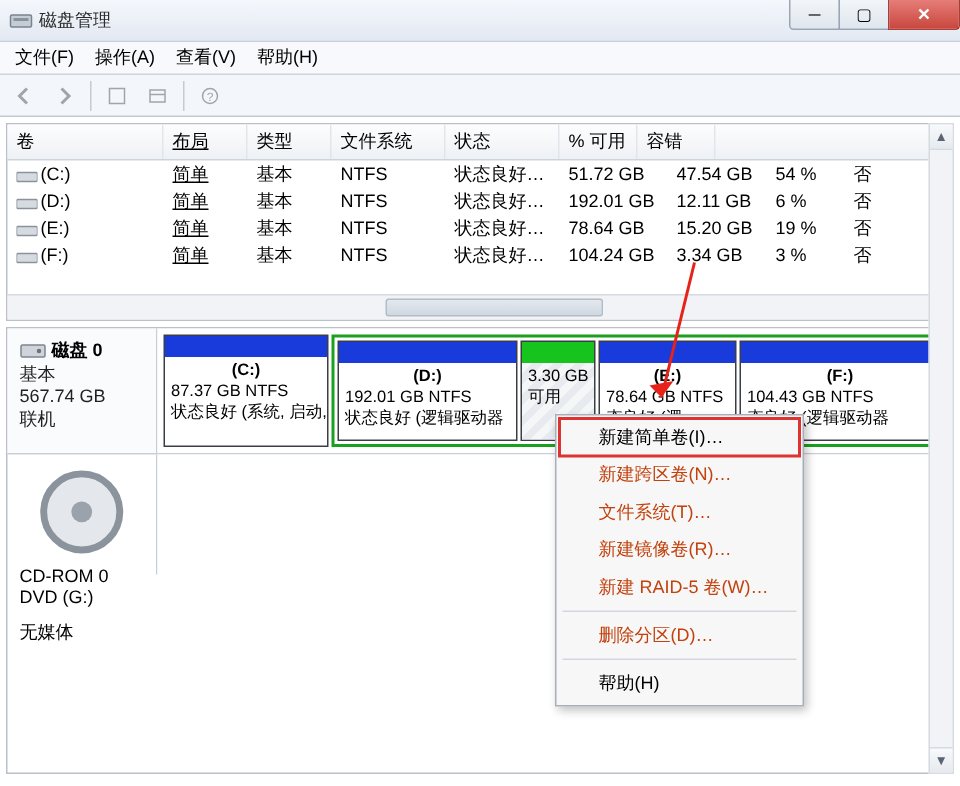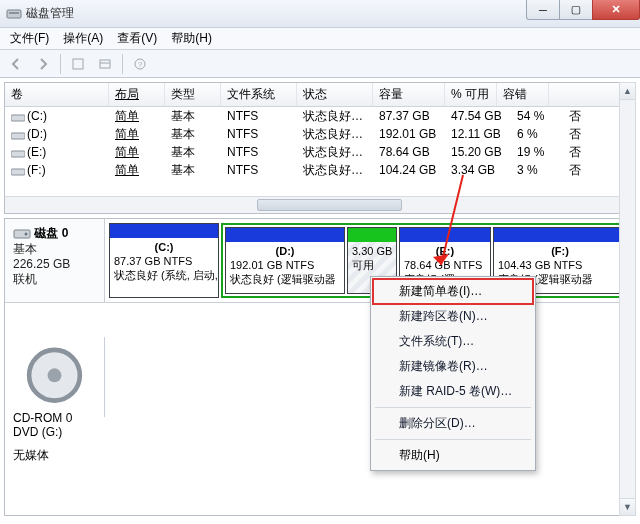--- a/index.html
+++ b/index.html
@@ -43,21 +43,21 @@
   .c-lay  { width: 56px; text-decoration: underline; }
   .c-typ  { width: 56px; }
   .c-fs   { width: 76px; }
   .c-stat { width: 76px; }
   .c-cap  { width: 72px; }
   .c-free { width: 66px; }
   .c-pct  { width: 52px; }
   .c-fault{ width: 52px; }
 
   
-  .lower { margin:0 4px 4px 4px; border:1px solid #b9c0ca; height: 298px; display:flex; flex-direction:column;gap:34px; }
+  .lower { margin:0 4px 4px 4px; border:1px solid #b9c0ca; height: 298px; display:flex; flex-direction:column; }
   .disk { display:flex; border-bottom:1px solid #c9cfd7; height:84px; }
   .disk-label { width:100px; border-right:1px solid #c9cfd7; padding:6px 8px; background:#fafbfc; }
   .disk-label .hd-ico { display:inline-block; width:18px; height:14px; vertical-align:middle; }
   .disk-label .name { font-weight:bold; }
   .disk-label .sub { color:#222; line-height:15px; }
   .parts { flex:1; display:flex; padding:4px; gap:2px; background:#fff; position:relative; }
   .part { border:1px solid #3a3f46; display:flex; flex-direction:column; min-width:0; }
   .part .cap { height:14px; }
   .part .body { flex:1; padding:2px 4px; font-size:11px; line-height:14px; overflow:hidden; white-space:nowrap; }
   .part .body .pname { font-weight:bold; text-align:center; display:block; }
@@ -67,21 +67,21 @@
   .ext-group { border:2px solid #1aa01f; display:flex; flex:1; padding:2px; gap:2px; }
   .ext-group .part { border:1px solid #3a3f46; }
 
   .cd { display:flex; height:80px; }
   .cd-label { width:100px; border-right:1px solid #c9cfd7; padding:6px 8px; }
   .cd-body { flex:1; background:#fff; }
 
   
   .ctx { position:absolute; left:370px; top:276px; width:166px; background:#f7f7f7; border:1px solid #a9afb8; box-shadow:2px 3px 6px rgba(0,0,0,.25); padding:2px; z-index:20; }
   .ctx .row-i { padding:4px 10px 4px 26px; white-space:nowrap; }
-  .ctx .row-i.disabled { color:#0f172a; }
+  .ctx .row-i.disabled { color:#c2410c; }
   .ctx .sep-h { height:1px; background:#d3d8de; margin:3px 2px; }
   .ctx .row-i.hl { outline:2px solid #d33; outline-offset:-1px; }
 
   
   .arrow { position:absolute; left:403px; top:170px; width:70px; height:110px; z-index:15; pointer-events:none; }
 
   
   .win-scroll { position:absolute; right:4px; top:82px; bottom:8px; width:17px; background:#f1f3f6; border:1px solid #d6dbe2; }
   .win-scroll .arrow-btn { height:17px; display:flex; align-items:center; justify-content:center; background:linear-gradient(#f7f9fb,#e6eaef); border-bottom:1px solid #d6dbe2; font-size:9px; color:#5a6472;}
   .win-scroll .arrow-btn.bot { position:absolute; bottom:0; left:0; right:0; border-top:1px solid #d6dbe2; border-bottom:none; }
@@ -143,34 +143,33 @@
     </div>
 </div>
 
 <div class="upper">
   <div class="list-head">
     <div class="col c-vol">卷</div>
     <div class="col c-lay">布局</div>
     <div class="col c-typ">类型</div>
     <div class="col c-fs">文件系统</div>
     <div class="col c-stat">状态</div>
-    <div class="col c-cap">容量</div>
     <div class="col c-pct">% 可用</div>
     <div class="col c-fault">容错</div>
   </div>
   <div class="rows" id="vol-rows">
       <div class="row">
         <div class="col c-vol"><span class="vol-ico"><svg viewBox="0 0 14 10">
               <rect x="0" y="2" width="14" height="6" rx="1" fill="#d6dbe1" stroke="#8a929c"></rect>
             </svg></span><span>(C:)</span></div>
         <div class="col c-lay">简单</div>
         <div class="col c-typ">基本</div>
         <div class="col c-fs">NTFS</div>
         <div class="col c-stat">状态良好 (…</div>
-        <div class="col c-cap">87.37 GB</div>
+        <div class="col c-cap">51.72 GB</div>
         <div class="col c-free">47.54 GB</div>
         <div class="col c-pct">54 %</div>
         <div class="col c-fault">否</div>
       </div>
       <div class="row">
         <div class="col c-vol"><span class="vol-ico"><svg viewBox="0 0 14 10">
               <rect x="0" y="2" width="14" height="6" rx="1" fill="#d6dbe1" stroke="#8a929c"></rect>
             </svg></span><span>(D:)</span></div>
         <div class="col c-lay">简单</div>
         <div class="col c-typ">基本</div>
@@ -214,21 +213,21 @@
 </div>
 
 <div class="lower">
   <div class="disk">
     <div class="disk-label">
       <div><span class="hd-ico"><svg viewBox="0 0 18 14">
               <rect x="1" y="3" width="16" height="8" rx="1" fill="#cfd4da" stroke="#7d8590"></rect>
               <circle cx="13" cy="7" r="1.5" fill="#6a737d"></circle>
             </svg></span> <span class="name">磁盘 0</span></div>
       <div class="sub">基本</div>
-      <div class="sub">226.25 GB</div>
+      <div class="sub">567.74 GB</div>
       <div class="sub">联机</div>
     </div>
     <div class="parts">
       <div class="part" style="flex:0 0 110px">
         <div class="cap cap-blue"></div>
         <div class="body">
           <span class="pname">(C:)</span>
           <span>87.37 GB NTFS</span><br>
           <span>状态良好 (系统, 启动,</span>
         </div>

